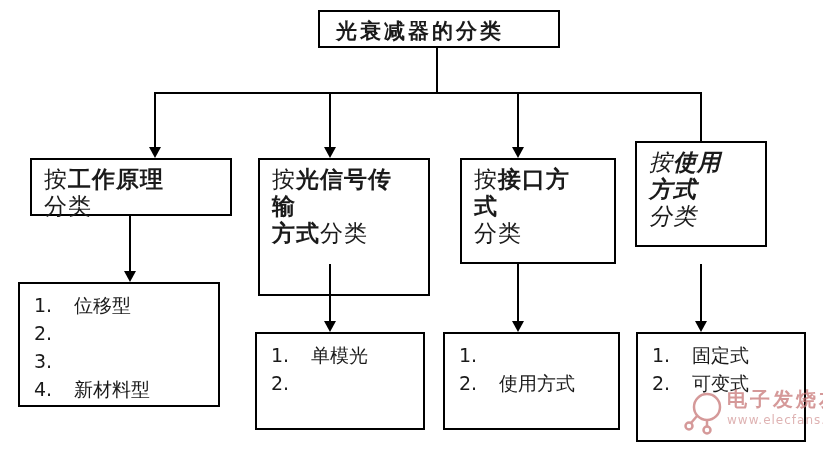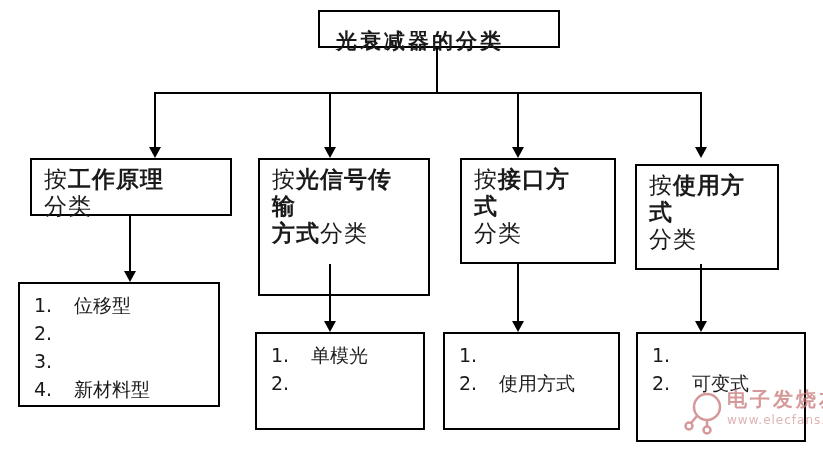--- a/index.html
+++ b/index.html
@@ -6,31 +6,31 @@
   .screen{
     position:relative;width:823px;height:449px;background:#ffffff;overflow:hidden;
     font-family:"DejaVu Sans","Liberation Sans",sans-serif;color:#1a1a1a;
   }
   .box{position:absolute;border:2px solid #000;background:#fff;box-sizing:border-box;}
   .vline{position:absolute;width:2px;background:#000;}
   .hline{position:absolute;height:2px;background:#000;}
   .arrowhead{position:absolute;width:0;height:0;
     border-left:6px solid transparent;border-right:6px solid transparent;border-top:11px solid #000;}
   .title-box{left:318px;top:10px;width:242px;height:38px;}
-  .title-text{font-size:21px;font-weight:bold;letter-spacing:3px;padding:15px 0 0 16px;white-space:nowrap;}
+  .title-text{font-size:21px;font-weight:bold;letter-spacing:3px;padding:5px 0 0 16px;white-space:nowrap;}
   .branch-label{font-size:23px;line-height:27px;padding:6px 22px 0 12px;white-space:pre-line;letter-spacing:1px;}
   .branch-label .seg-bold{font-weight:bold;}
   .list{padding:7px 0 0 14px;font-size:19px;line-height:28px;}
   .list-row{display:flex;}
   .list-num{width:40px;flex:0 0 40px;}
   
   .b1{left:30px;top:158px;width:202px;height:58px;}
   .b2{left:258px;top:158px;width:172px;height:138px;}
   .b3{left:460px;top:158px;width:156px;height:106px;}
-  .b4{left:635px;top:164px;width:144px;height:106px;}
+  .b4{left:635px;top:141px;width:132px;height:106px;font-style:italic;}
   
   .l1{left:18px;top:282px;width:202px;height:125px;}
   .l2{left:255px;top:332px;width:170px;height:98px;}
   .l3{left:443px;top:332px;width:177px;height:98px;}
   .l4{left:636px;top:332px;width:170px;height:110px;}
   
   .watermark{position:absolute;left:683px;top:386px;display:flex;align-items:flex-start;
     color:#c87878;opacity:.75;pointer-events:none;}
   .wm-logo{flex:0 0 auto;margin-top:4px;}
   .wm-text{margin-left:4px;}
@@ -121,20 +121,21 @@
         <div class="list-row">
           <span class="list-num">2.</span>
           <span>使用方式</span>
         </div>
       </div>
   </div>
   <div class="box l4">
     <div class="list">
         <div class="list-row">
           <span class="list-num">1.</span>
+          <span>固定式</span>
         </div>
         <div class="list-row">
           <span class="list-num">2.</span>
           <span>可变式</span>
         </div>
       </div>
   </div>
 
   <div class="watermark">
     <svg class="wm-logo" width="40" height="52" viewBox="0 0 40 52">

